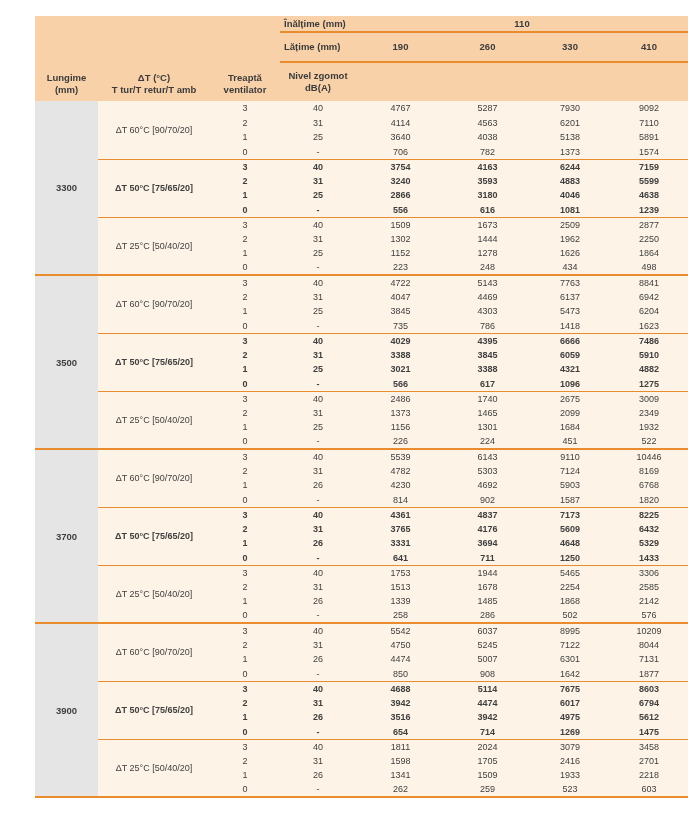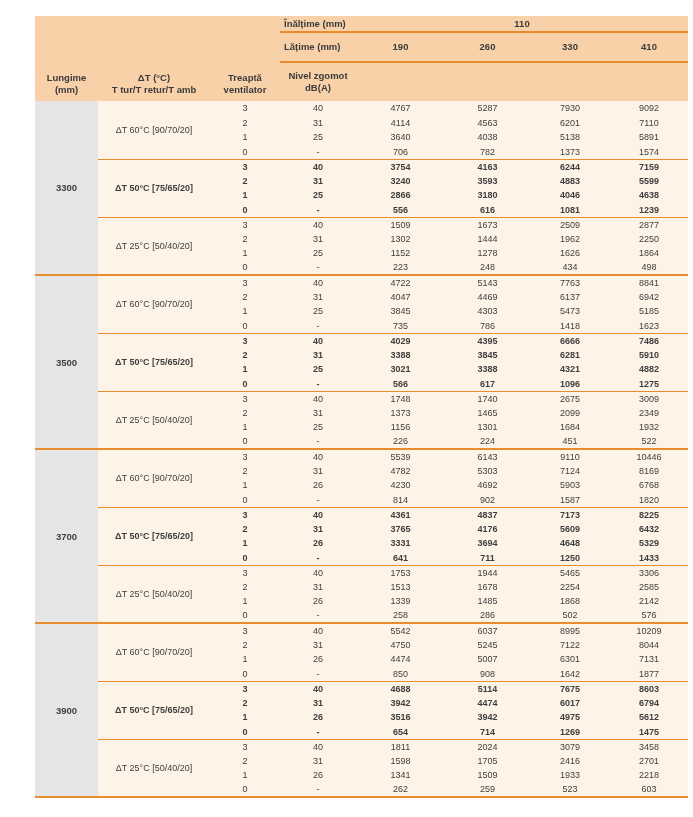--- a/index.html
+++ b/index.html
@@ -227,21 +227,21 @@
         <td class="value-cell">4469</td>
         <td class="value-cell">6137</td>
         <td class="value-cell">6942</td>
       </tr>
       <tr>
         <td class="fan-speed-cell">1</td>
         <td class="noise-level-cell">25</td>
         <td class="value-cell">3845</td>
         <td class="value-cell">4303</td>
         <td class="value-cell">5473</td>
-        <td class="value-cell">5185</td>
+        <td class="value-cell">6204</td>
       </tr>
       <tr>
         <td class="fan-speed-cell block-line">0</td>
         <td class="noise-level-cell block-line">-</td>
         <td class="value-cell block-line">735</td>
         <td class="value-cell block-line">786</td>
         <td class="value-cell block-line">1418</td>
         <td class="value-cell block-line">1623</td>
       </tr>
       <tr>
@@ -251,21 +251,21 @@
         <td class="value-cell bold-block">4029</td>
         <td class="value-cell bold-block">4395</td>
         <td class="value-cell bold-block">6666</td>
         <td class="value-cell bold-block">7486</td>
       </tr>
       <tr>
         <td class="fan-speed-cell bold-block">2</td>
         <td class="noise-level-cell bold-block">31</td>
         <td class="value-cell bold-block">3388</td>
         <td class="value-cell bold-block">3845</td>
-        <td class="value-cell bold-block">6281</td>
+        <td class="value-cell bold-block">6059</td>
         <td class="value-cell bold-block">5910</td>
       </tr>
       <tr>
         <td class="fan-speed-cell bold-block">1</td>
         <td class="noise-level-cell bold-block">25</td>
         <td class="value-cell bold-block">3021</td>
         <td class="value-cell bold-block">3388</td>
         <td class="value-cell bold-block">4321</td>
         <td class="value-cell bold-block">4882</td>
       </tr>
@@ -274,21 +274,21 @@
         <td class="noise-level-cell bold-block block-line">-</td>
         <td class="value-cell bold-block block-line">566</td>
         <td class="value-cell bold-block block-line">617</td>
         <td class="value-cell bold-block block-line">1096</td>
         <td class="value-cell bold-block block-line">1275</td>
       </tr>
       <tr>
         <td class="delta-t-cell group-line" rowspan="4">ΔT 25°C [50/40/20]</td>
         <td class="fan-speed-cell">3</td>
         <td class="noise-level-cell">40</td>
-        <td class="value-cell">1748</td>
+        <td class="value-cell">2486</td>
         <td class="value-cell">1740</td>
         <td class="value-cell">2675</td>
         <td class="value-cell">3009</td>
       </tr>
       <tr>
         <td class="fan-speed-cell">2</td>
         <td class="noise-level-cell">31</td>
         <td class="value-cell">1373</td>
         <td class="value-cell">1465</td>
         <td class="value-cell">2099</td>

